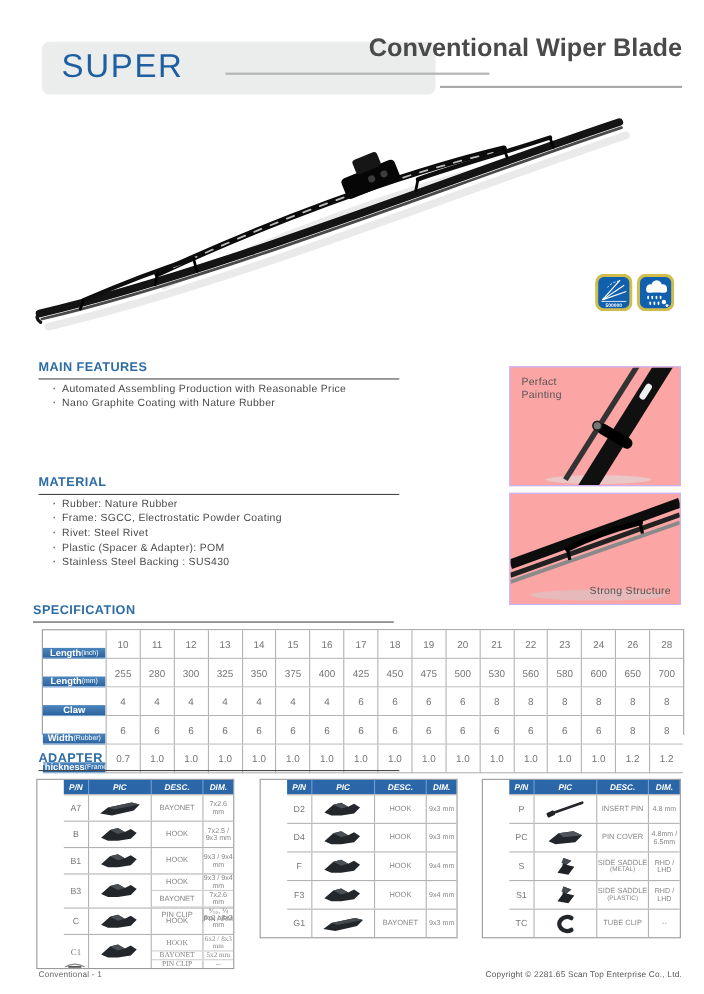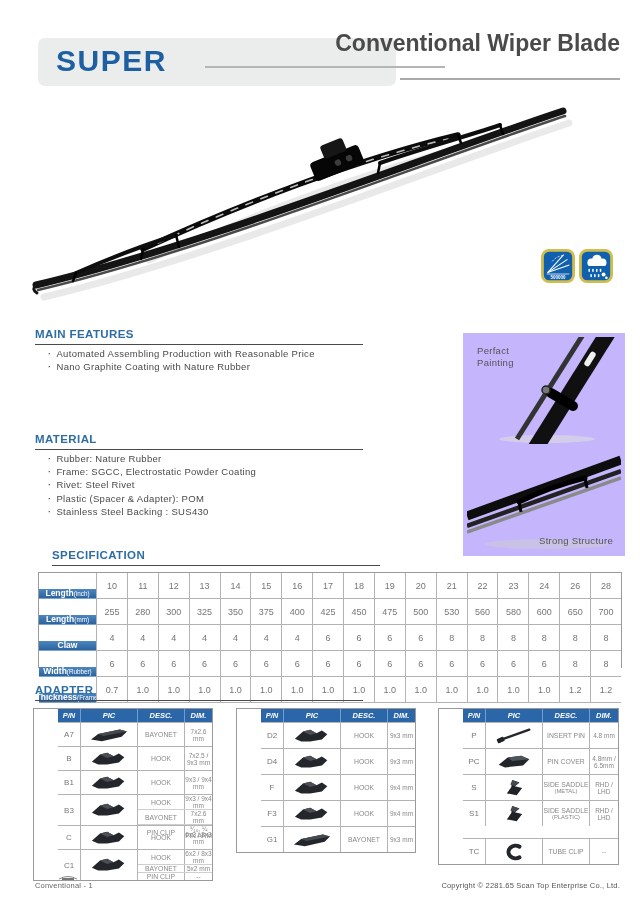--- a/index.html
+++ b/index.html
@@ -2,34 +2,34 @@
 <html><head>
 <meta charset="utf-8">
 <style>
   html,body{margin:0;padding:0;background:#fff;}
   .page{position:relative;width:640px;height:904px;background:#fff;overflow:hidden;
         font-family:"Liberation Sans","DejaVu Sans",sans-serif;color:#444;}
   .abs{position:absolute;}
 
   
   .brand-box{left:38px;top:38px;width:358px;height:48px;background:#ebecec;border-radius:7px;}
-  .brand{left:56px;top:44px;font-size:30px;font-weight:bold;color:#1d5fa0;letter-spacing:1.5px;}
+  .brand{left:56px;top:44px;font-size:30px;font-weight:normal;color:#1d5fa0;letter-spacing:1.5px;}
   .brand-line{left:205px;top:66px;width:240px;height:2px;background:#b5b5b5;}
   .page-title{right:20px;top:30px;font-size:23px;font-weight:600;color:#4a4a4a;}
   .title-line{left:400px;top:78px;width:220px;height:1.5px;background:#aaa;}
 
   
   .section-title{font-size:11.5px;font-weight:bold;color:#2e6da4;letter-spacing:.4px;
                  width:328px;border-bottom:1.5px solid #4a4a4a;padding-bottom:4px;}
   .bullets{font-size:9.5px;color:#4a4a4a;letter-spacing:.3px;}
   .bullets div{margin-bottom:2.2px;}
   .bullets .dot{color:#666;margin-right:5px;font-weight:bold;}
 
   
-  .photo-box{width:154px;border:4px solid #c4b5fd;background:#c4b5fd;overflow:hidden;}
+  .photo-box{width:154px;border:1px solid #c4b5fd;background:#fca5a5;overflow:hidden;}
   .photo-label{font-size:9.5px;color:#555;line-height:12px;letter-spacing:.3px;}
 
   
   .badge{width:34px;height:34px;}
 
   
   #spec-table{left:38px;top:572px;width:584px;height:96px;display:grid;
               grid-template-columns:57px repeat(17,1fr);grid-template-rows:repeat(5,1fr);
               border:1px solid #9a9a9a;box-sizing:border-box;}
   .spec-head{background:linear-gradient(#4d87be,#2b639f);color:#fff;display:flex;flex-direction:row;
@@ -167,21 +167,21 @@
       <path d="M0,64 L154,8" stroke="#0d0d0d" stroke-width="9" fill="none"></path>
       <path d="M0,80 L154,26" stroke="#8a8a8a" stroke-width="3.5" fill="none"></path>
       <path d="M0,74 L154,19" stroke="#222" stroke-width="4.5" fill="none"></path>
       <path d="M52,50 C76,38 98,31 118,26" stroke="#000" stroke-width="5" fill="none" stroke-linecap="round"></path>
       <line x1="52" y1="50" x2="54" y2="60" stroke="#000" stroke-width="3"></line>
       <line x1="118" y1="26" x2="120" y2="36" stroke="#000" stroke-width="3"></line>
     </svg>
     <div class="abs photo-label" style="right:8px;bottom:5px">Strong Structure</div>
   </div>
 
-  <div class="abs section-title" style="left:52px;top:549px">SPECIFICATION</div>
+  <div class="abs section-title" style="left:30px;top:549px">SPECIFICATION</div>
   <div class="abs" id="spec-table">
       <div class="spec-head">
         <div class="lbl">Length</div>
         <div class="sub">(inch)</div>
       </div>
       <div class="spec-cell">10</div>
       <div class="spec-cell">11</div>
       <div class="spec-cell">12</div>
       <div class="spec-cell">13</div>
       <div class="spec-cell">14</div>
@@ -380,21 +380,21 @@
         </div>
         <div class="c-specs">
           <div class="sub-row">
             <div class="c-desc">
               <div>HOOK</div>
             </div>
             <div class="c-dim">6x2 / 8x3 mm</div>
           </div>
         </div>
       </div>
-      <div class="adp-row" style="height: 31px;">
+      <div class="adp-row" style="height: 31px; font-family: Liberation Serif, serif;">
         <div class="c-pn">C1</div>
         <div class="c-pic">
           <svg viewBox="0 0 44 20">
             <path d="M3,13 L12,5 L20,3 L27,7 L33,4 L39,8 L33,14 L20,16 L10,16 Z" fill="#23262a"></path>
             <path d="M12,5 L20,3 L27,7 L20,9 Z" fill="#4a4f55"></path>
           </svg>
         </div>
         <div class="c-specs">
           <div class="sub-row">
             <div class="c-desc">
@@ -580,21 +580,21 @@
         <div class="c-specs">
           <div class="sub-row">
             <div class="c-desc">
               <div>SIDE SADDLE</div>
               <div class="dsub">(PLASTIC)</div>
             </div>
             <div class="c-dim">RHD / LHD</div>
           </div>
         </div>
       </div>
-      <div class="adp-row" style="height: 26px; margin-top: 12px;">
+      <div class="adp-row" style="height: 26px;">
         <div class="c-pn">TC</div>
         <div class="c-pic">
           <svg viewBox="0 0 44 20">
             <path d="M28,4 A8,7 0 1 0 28,16" stroke="#23262a" stroke-width="4.5" fill="none" stroke-linecap="round"></path>
           </svg>
         </div>
         <div class="c-specs">
           <div class="sub-row">
             <div class="c-desc">
               <div>TUBE CLIP</div>

